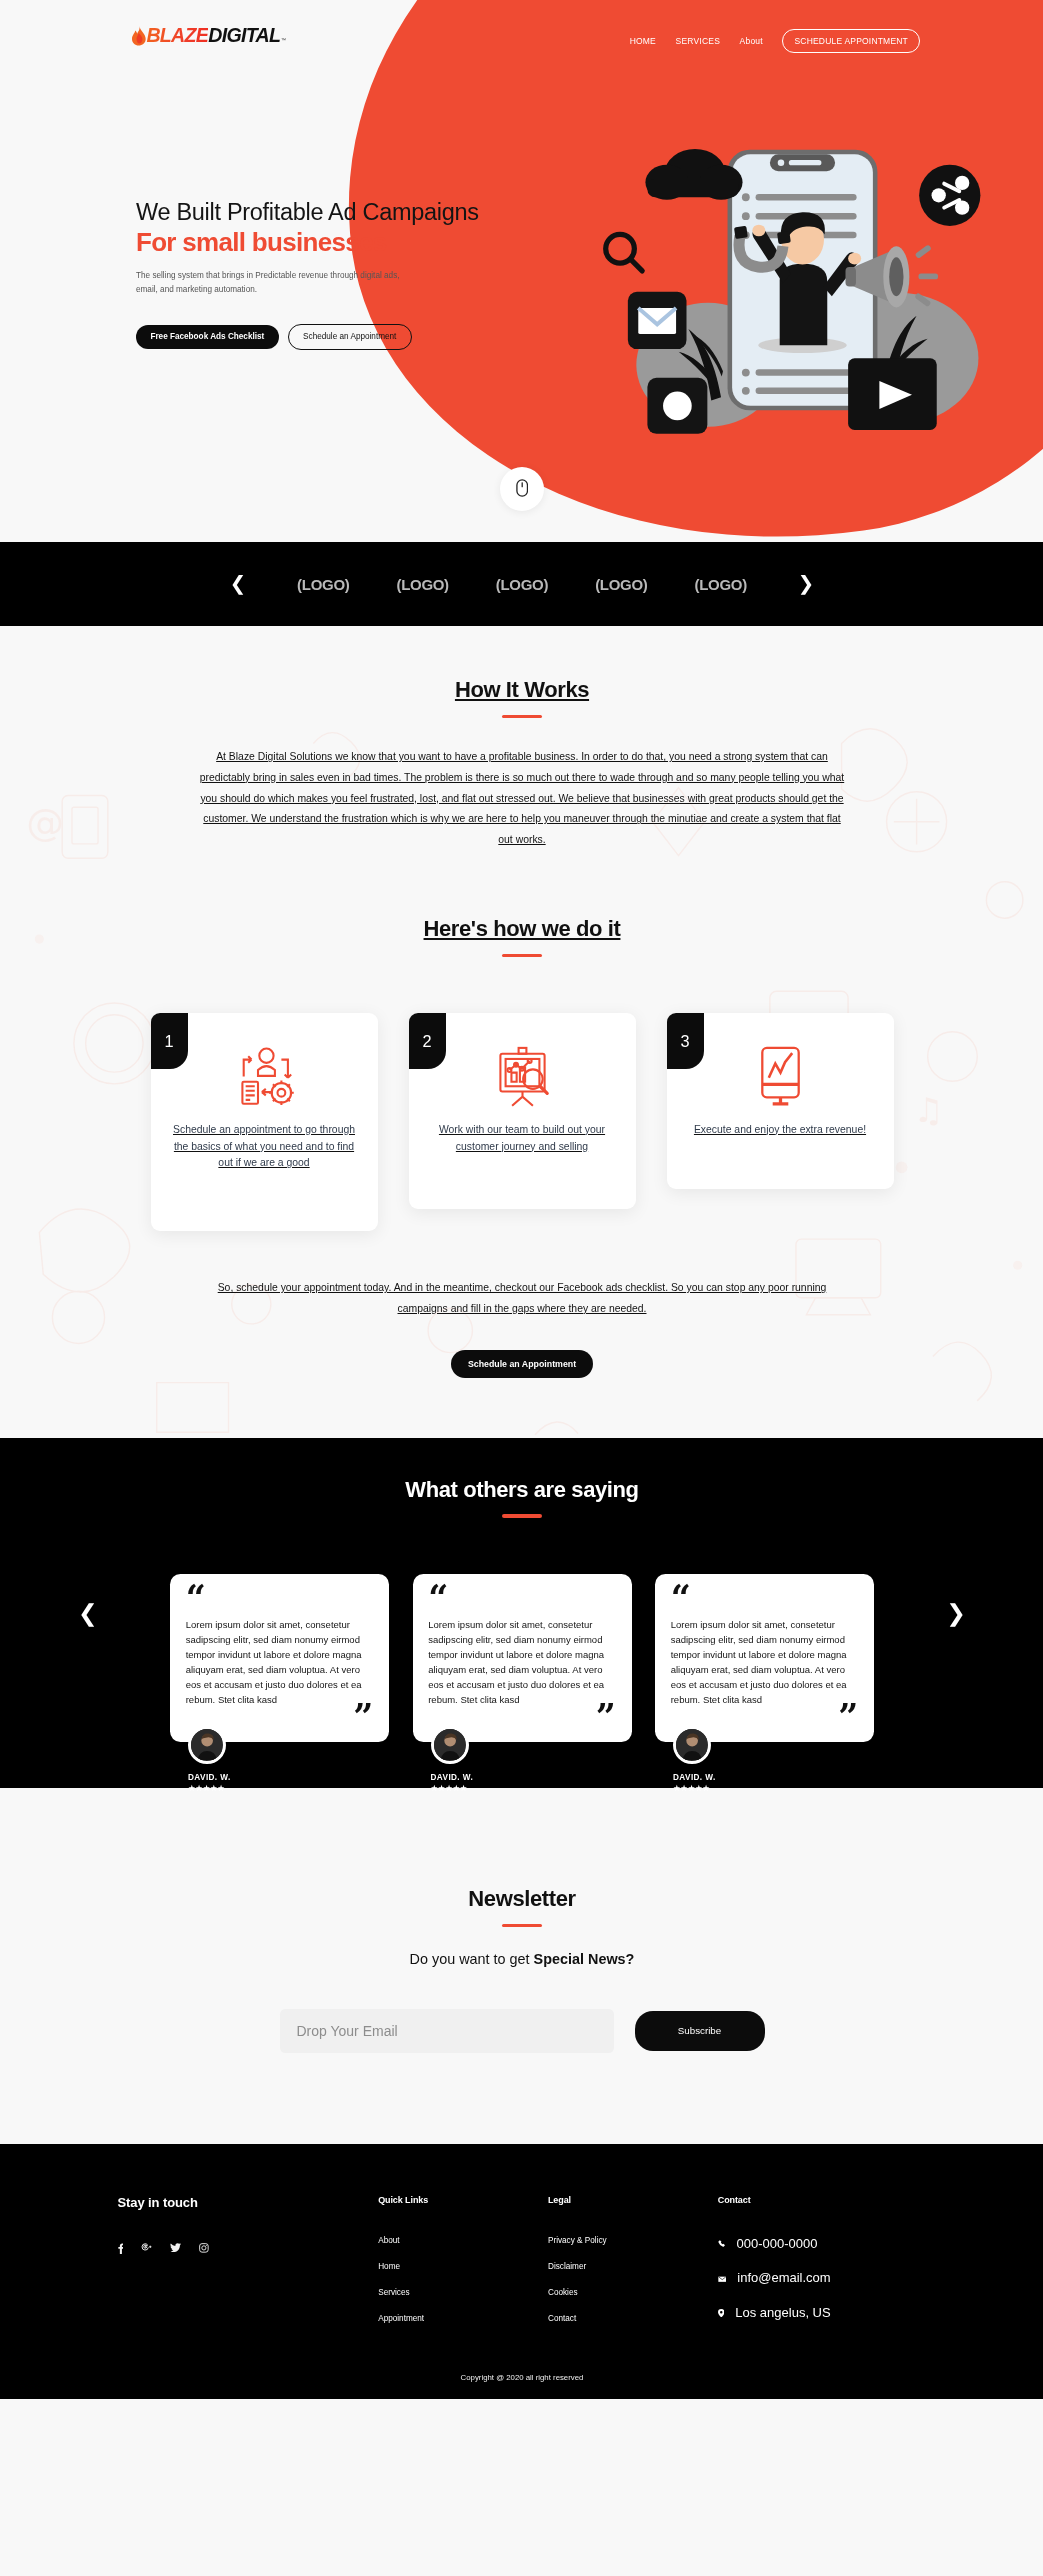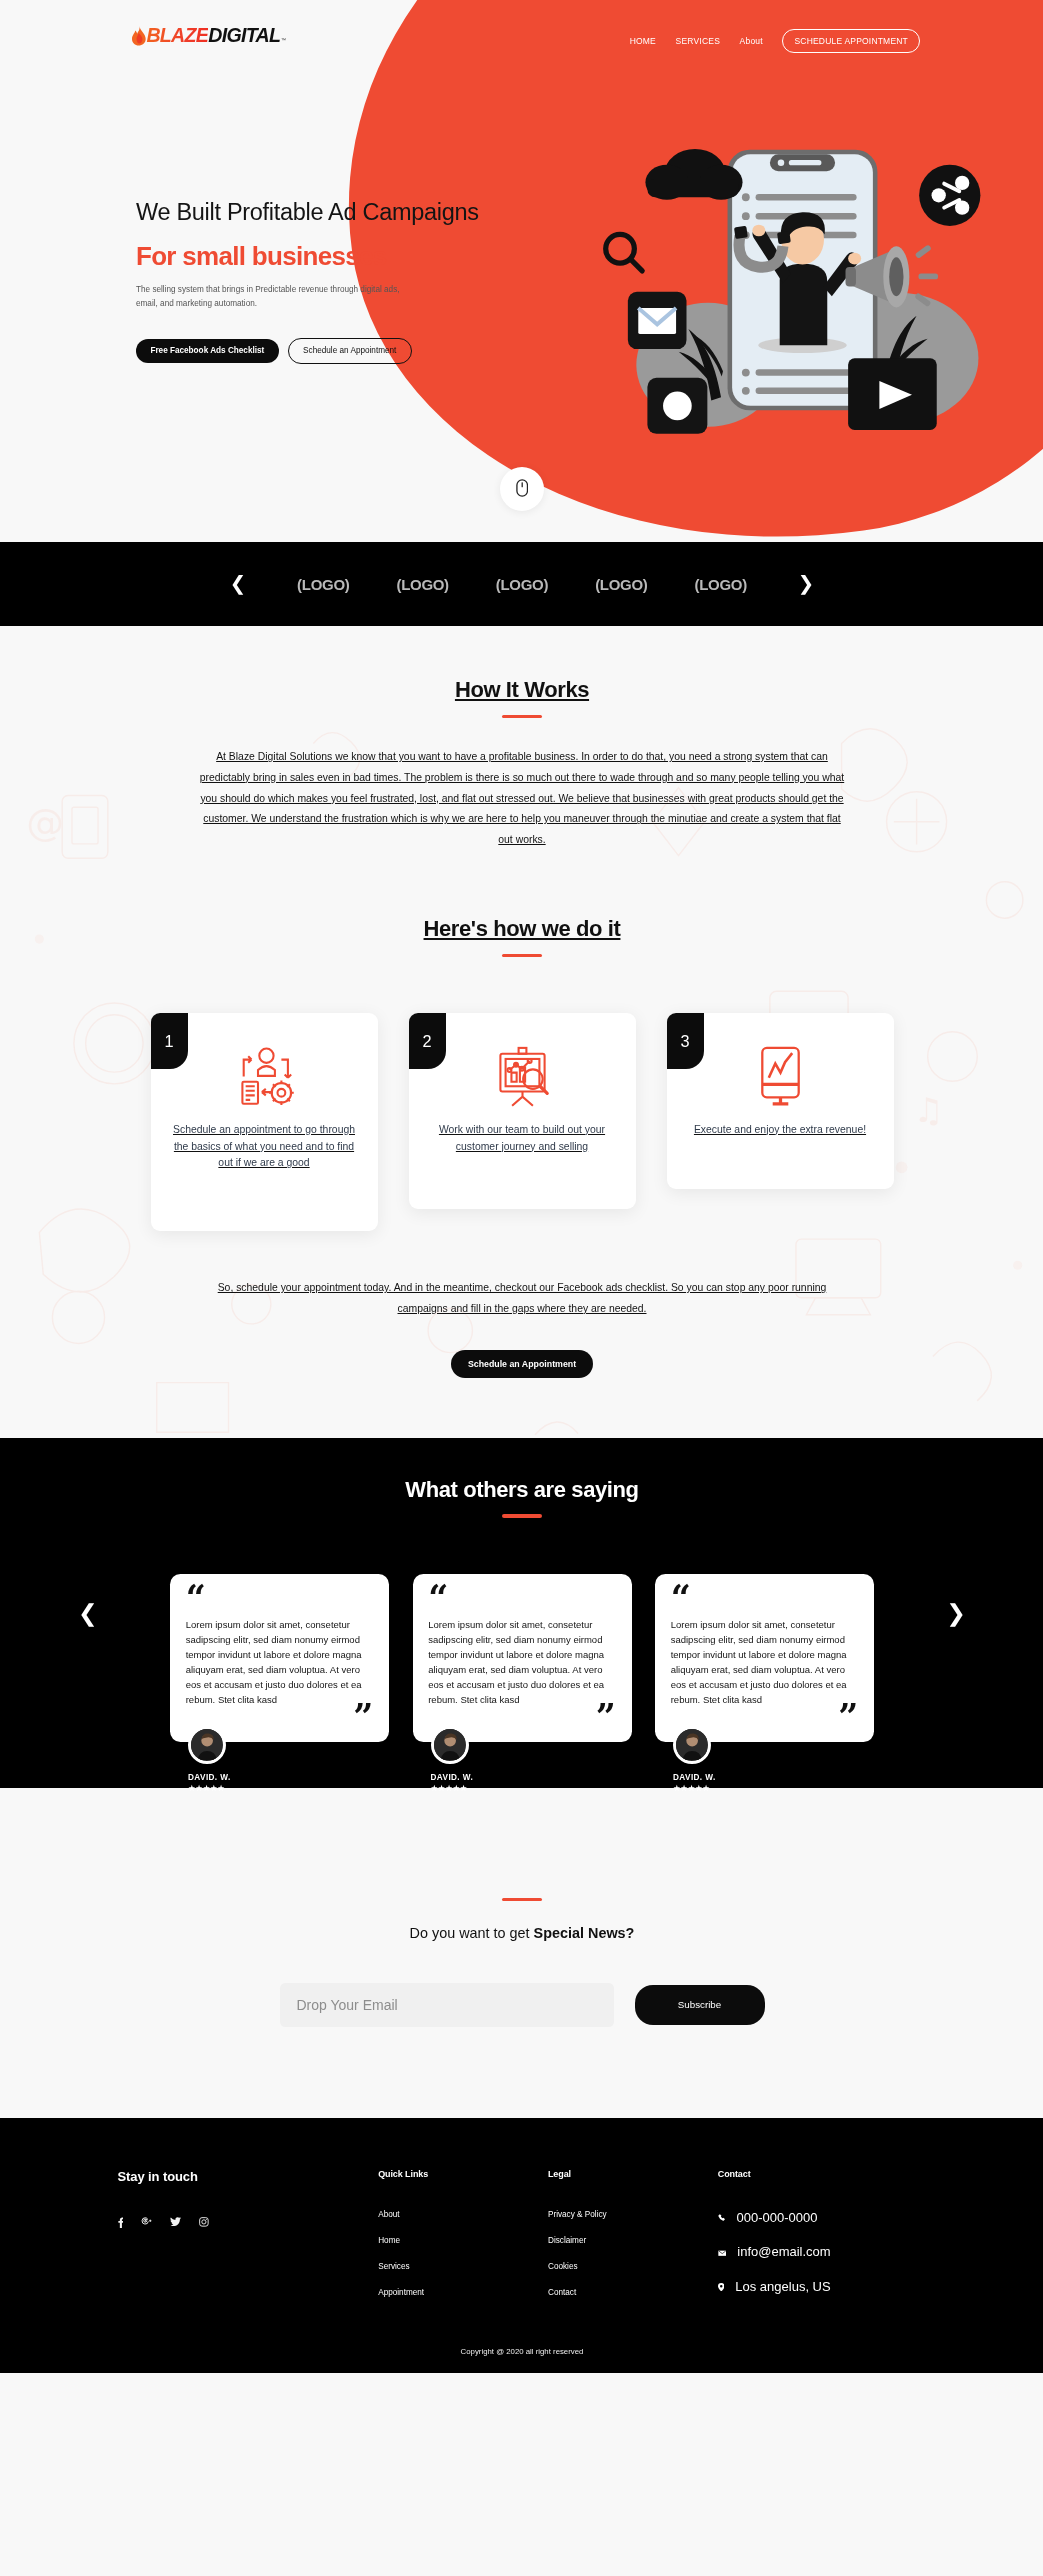--- a/index.html
+++ b/index.html
@@ -72,21 +72,21 @@
 
   .hero-copy {
     position: absolute; left: 136px; top: 199px; z-index: 5; width: 418px;
   }
   .hero-h1 {
     font-size: 23.5px; font-weight: 400; color: #141414;
     letter-spacing: -0.3px; line-height: 1.18; white-space: nowrap;
   }
   .hero-h2 {
     font-size: 26px; font-weight: 900; color: #ef4b33;
-    letter-spacing: -0.7px; line-height: 1.15; margin-top: 15px;
+    letter-spacing: -0.7px; line-height: 1.15; margin-top: 1px;
   }
   .hero-sub {
     margin-top: 11.7px; font-size: 8.2px; color: #555; line-height: 1.7; max-width: 274px;
   }
   .hero-btns { margin-top: 27px; display: flex; gap: 9px; align-items: center; }
   .btn-dark {
     background: #0c0c0c; color: #fff; border: none;
     border-radius: 14.4px; padding: 7.2px 14.4px;
     font-size: 8.2px; font-weight: bold; cursor: pointer;
     font-family: inherit;
@@ -588,20 +588,21 @@
           </div>
           <div class="tname">DAVID. W.</div>
           <div class="stars">★★★★★</div>
         </div>
       </div>
 
     </div>
   </section>
 
   <section class="newsletter">
+    <h2 class="sec-title">Newsletter</h2>
     <div class="rule"></div>
     <div class="news-sub"><span>Do you want to get </span><b>Special News?</b></div>
     <div class="news-form">
       <input class="news-input" type="text" placeholder="Drop Your Email" style="">
       <button class="btn-subscribe">Subscribe</button>
     </div>
   </section>
 
   <footer>
     <div class="fgrid">

